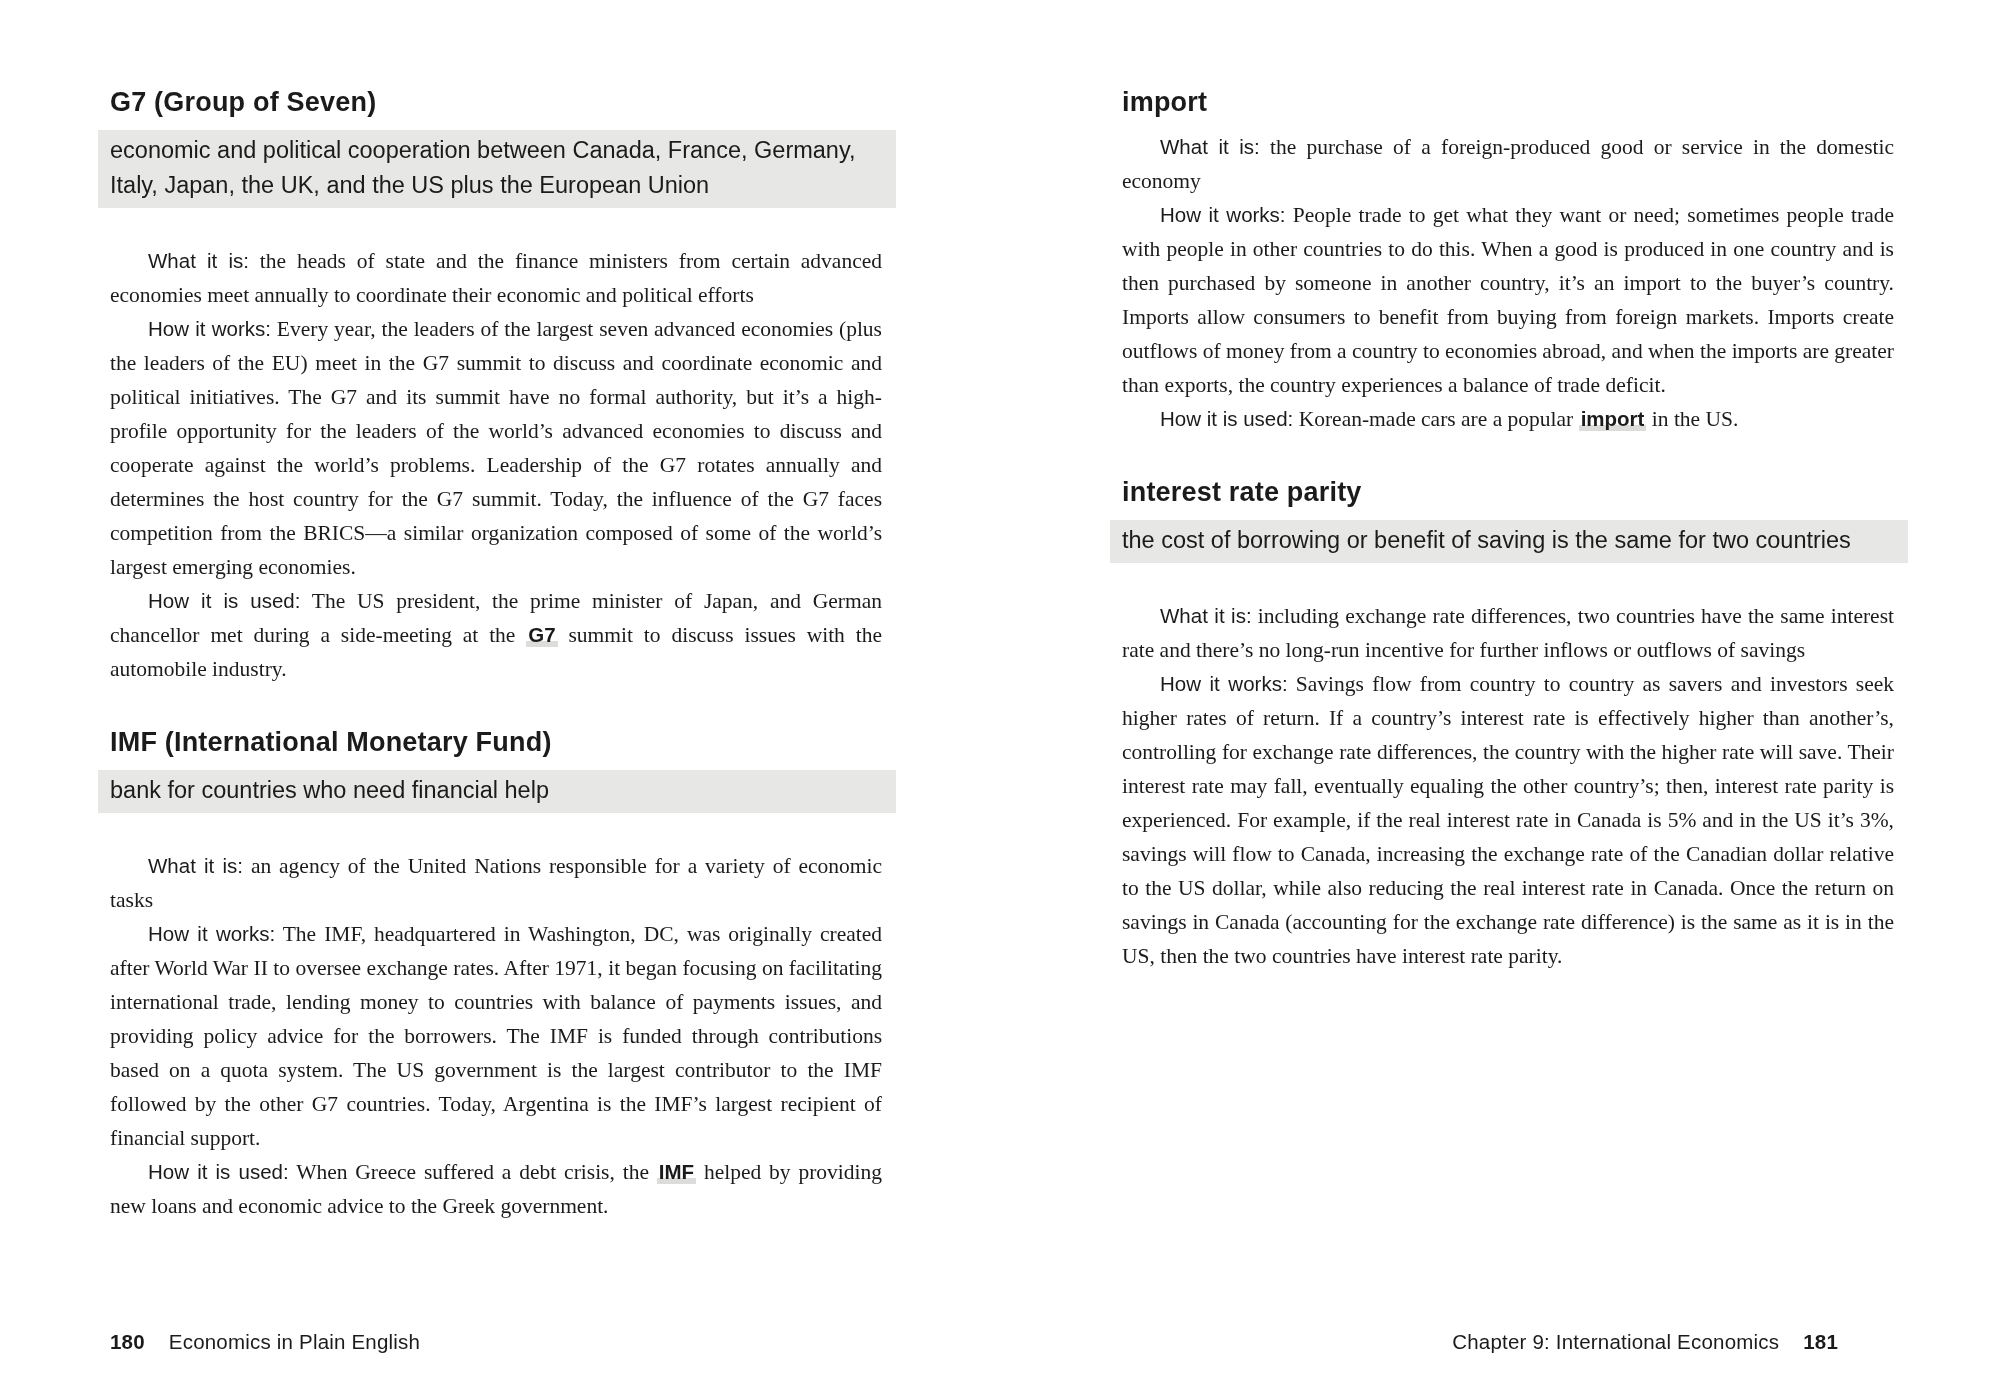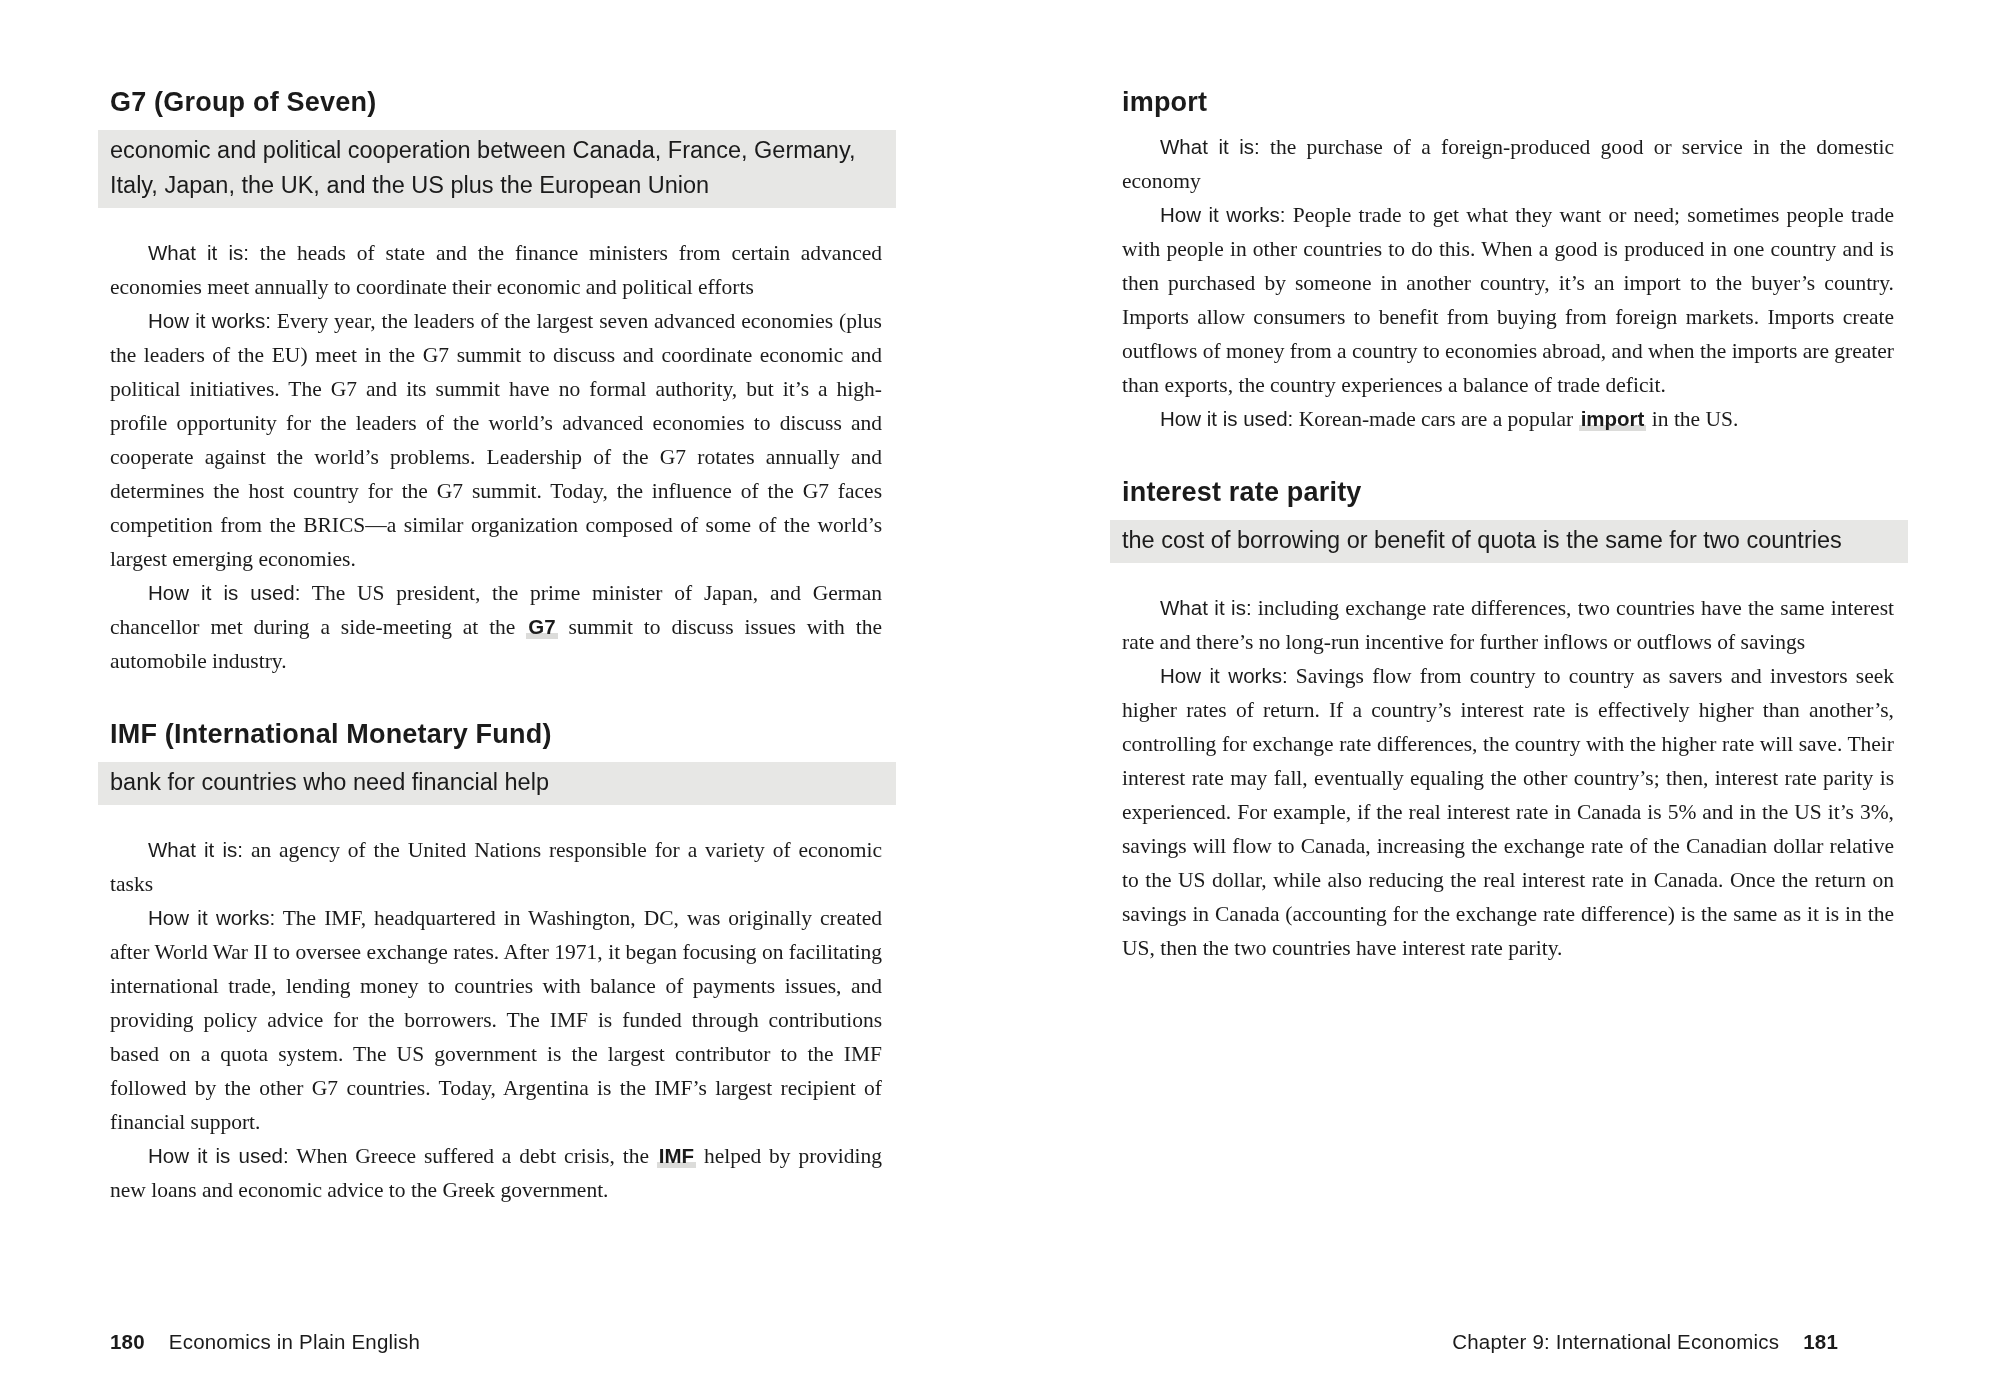--- a/index.html
+++ b/index.html
@@ -30,21 +30,21 @@
     line-height:32px;
     letter-spacing:.2px;
     margin:0 0 12px 0;
   }
   .definition-box{
     background:var(--hl);
     font-family:"Liberation Sans",sans-serif;
     font-size:23.5px;
     line-height:35px;
     padding:3px 12px 5px 12px;
-    margin:0 -14px 28px -12px;
+    margin:0 -14px 36px -12px;
   }
   .body-para{
     font-family:"Liberation Serif",serif;
     font-size:21.5px;
     line-height:34px;
     text-align:justify;
     text-indent:38px;
     margin:0;
   }
   .seg-label{
@@ -102,21 +102,21 @@
 
     <div class="section">
       <h2 class="term-heading">import</h2>
       <p class="body-para"><span class="seg-label">What it is:</span><span class="seg-plain"> the purchase of a foreign-produced good or service in the domestic economy</span></p>
       <p class="body-para"><span class="seg-label">How it works:</span><span class="seg-plain"> People trade to get what they want or need; sometimes people trade with people in other countries to do this. When a good is produced in one country and is then purchased by someone in another country, it’s an import to the buyer’s country. Imports allow consumers to benefit from buying from foreign markets. Imports create outflows of money from a country to economies abroad, and when the imports are greater than exports, the country experiences a balance of trade deficit.</span></p>
       <p class="body-para"><span class="seg-label">How it is used:</span><span class="seg-plain"> Korean-made cars are a popular </span><span class="seg-term">import</span><span class="seg-plain"> in the US.</span></p>
     </div>
 
     <div class="section">
       <h2 class="term-heading">interest rate parity</h2>
-      <div class="definition-box">the cost of borrowing or benefit of quota is the same for two countries</div>
+      <div class="definition-box">the cost of borrowing or benefit of saving is the same for two countries</div>
       <p class="body-para"><span class="seg-label">What it is:</span><span class="seg-plain"> including exchange rate differences, two countries have the same interest rate and there’s no long-run incentive for further inflows or outflows of savings</span></p>
       <p class="body-para"><span class="seg-label">How it works:</span><span class="seg-plain"> Savings flow from country to country as savers and investors seek higher rates of return. If a country’s interest rate is effectively higher than another’s, controlling for exchange rate differences, the country with the higher rate will save. Their interest rate may fall, eventually equaling the other country’s; then, interest rate parity is experienced. For example, if the real interest rate in Canada is 5% and in the US it’s 3%, savings will flow to Canada, increasing the exchange rate of the Canadian dollar relative to the US dollar, while also reducing the real interest rate in Canada. Once the return on savings in Canada (accounting for the exchange rate difference) is the same as it is in the US, then the two countries have interest rate parity.</span></p>
     </div>
 
   </div>
 
   <div class="footer footer-left">
     <span class="page-num">180</span><span>Economics in Plain English</span>
   </div>
 

